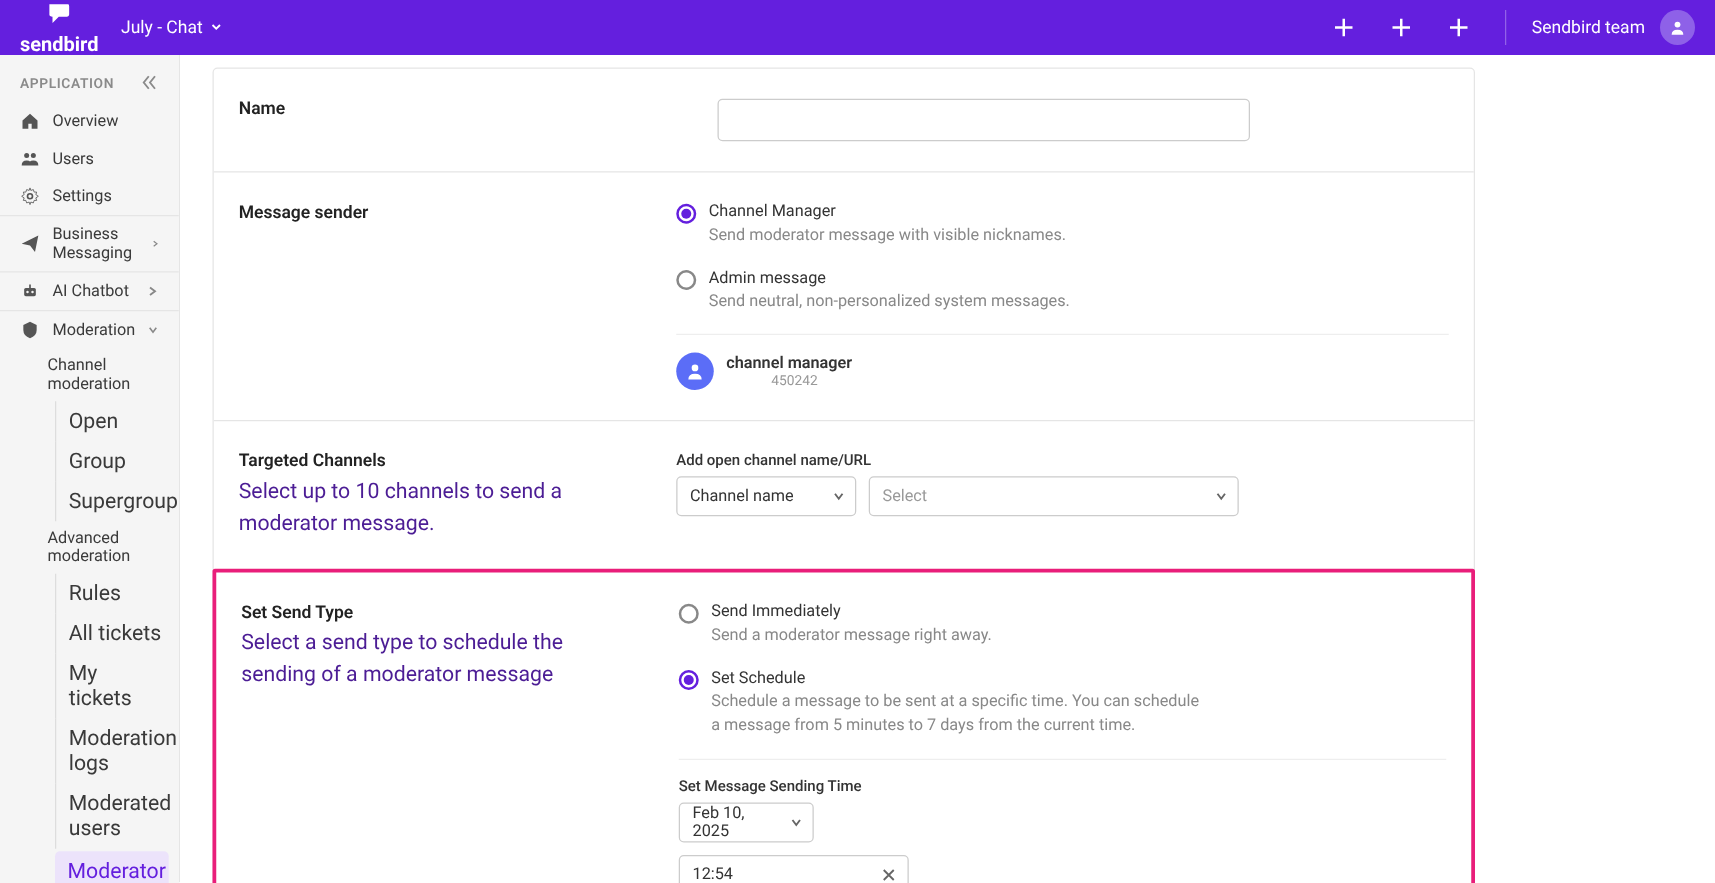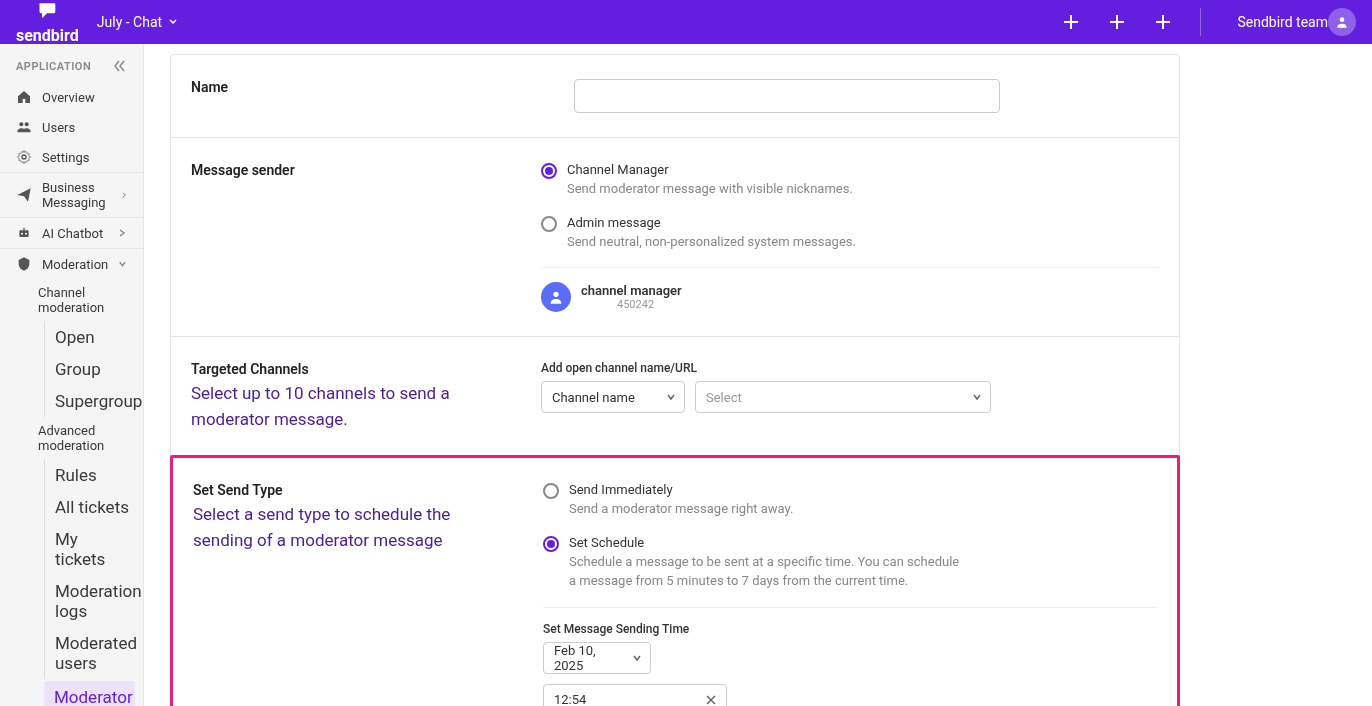--- a/index.html
+++ b/index.html
@@ -7,21 +7,21 @@
 
 
 .header { height: 44px; background: #641FDE; color: #fff; display: flex; align-items: center; padding: 0 16px; justify-content: space-between; }
 .header-left { display: flex; align-items: center; gap: 18px; }
 .logo { display: flex; align-items: center; gap: 6px; font-weight: 700; font-size: 16px; flex-direction: column; }
 .logo svg { width: 20px; height: 20px; }
 .app-switch { display: flex; align-items: center; gap: 6px; font-size: 14px; cursor: pointer; }
 .header-right { display: flex; align-items: center; gap: 28px; }
 .plus-group { display: flex; align-items: center; gap: 28px; }
 .plus-icon { width: 18px; height: 18px; cursor: pointer; }
-.team-section { display: flex; align-items: center; gap: 0; border-left: 1px solid rgba(255,255,255,0.3); padding-left: 36px; }
+.team-section { display: flex; align-items: center; gap: 12px; border-left: 1px solid rgba(255,255,255,0.3); padding-left: 20px; }
 .avatar-hdr { width: 28px; height: 28px; border-radius: 50%; background: #8E61E8; display: flex; align-items: center; justify-content: center; }
 
 
 .layout { display: flex; height: calc(100vh - 44px); }
 
 
 .sidebar { width: 144px; background: #f5f5f5; border-right: 1px solid #e5e5e5; overflow-y: auto; flex-shrink: 0; }
 .sb-section-hdr { display: flex; justify-content: space-between; align-items: center; padding: 14px 16px 8px 16px; font-size: 11px; color: #8a8a8a; font-weight:600; letter-spacing: .5px; }
 .sb-collapse { width: 16px; height: 16px; color: #8a8a8a; cursor: pointer; }
 .sb-item { display: flex; align-items: center; gap: 10px; padding: 7px 16px; color: #3a3a3a; cursor: pointer; font-size: 13px; }

